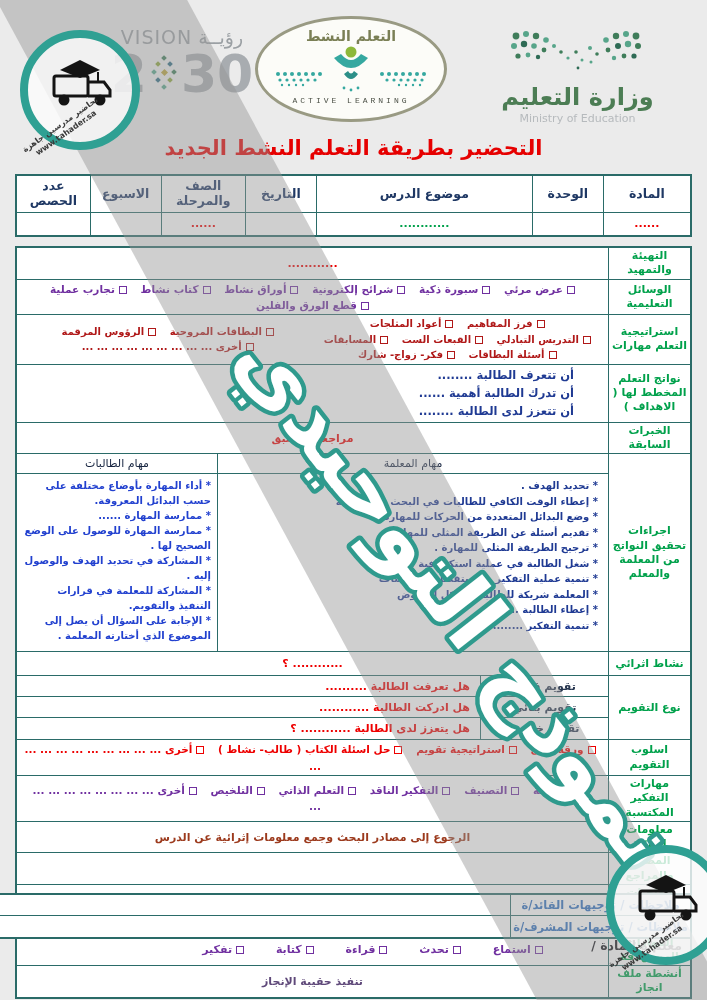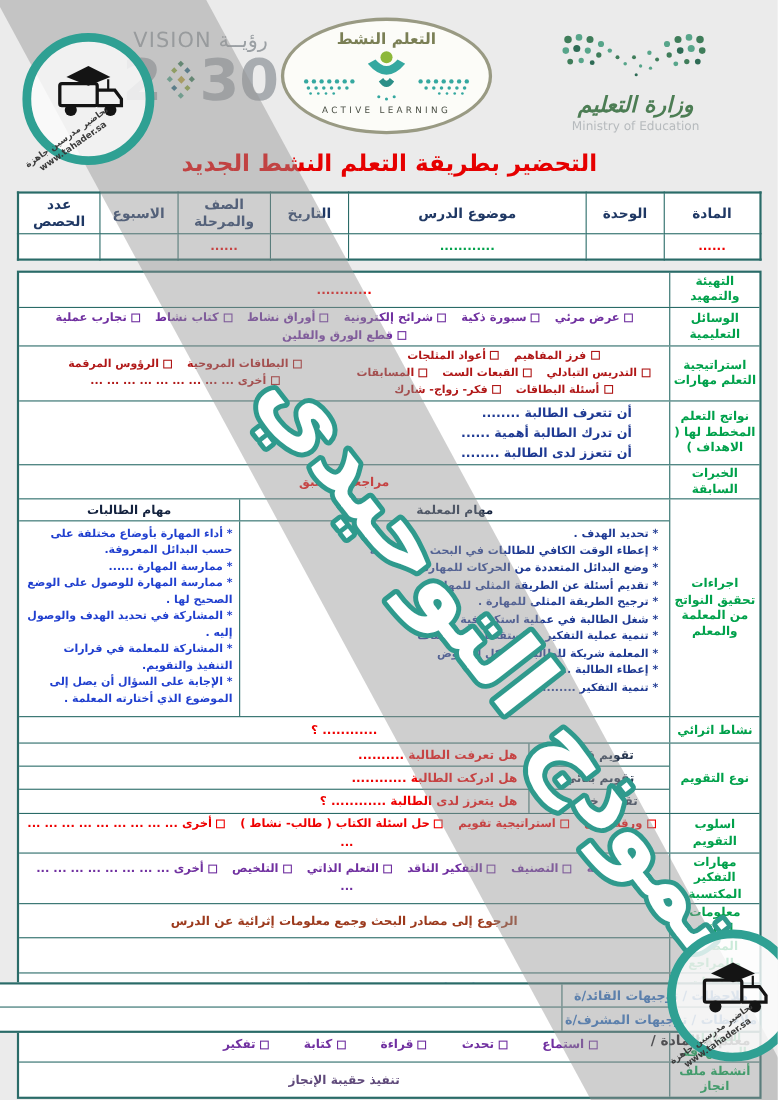--- a/index.html
+++ b/index.html
@@ -24,23 +24,23 @@
   
   .logo-vision{position:absolute;left:92px;top:26px;width:180px;text-align:center;color:#9ba0a4;z-index:10;}
   .logo-vision .l1{font-size:19px;letter-spacing:1px;white-space:nowrap;}
   .logo-vision .l2{font-size:52px;font-weight:bold;color:#a8acb0;direction:ltr;line-height:1;display:flex;align-items:center;justify-content:center;gap:2px;}
   .logo-active{
     position:absolute;left:255px;top:16px;width:192px;height:106px;border-radius:50%;
     background:#fcfcf8;border:3px solid #999a83;z-index:10;
     display:flex;flex-direction:column;align-items:center;justify-content:center;
   }
   .logo-active .ar{color:#7a7f55;font-weight:bold;font-size:14px;margin-top:2px;}
-  .logo-active .en{color:#4a4f45;font-size:8px;letter-spacing:3px;margin-bottom:8px;}
+  .logo-active .en{color:#4a4f45;font-size:8px;letter-spacing:3px;margin-bottom:8px;font-family:Liberation Mono, monospace;}
   .logo-ministry{position:absolute;right:12px;top:22px;width:235px;text-align:center;z-index:10;}
-  .logo-ministry .ar{color:#4c7d54;font-weight:bold;font-size:20px;line-height:1.1;font-style:italic;}
+  .logo-ministry .ar{color:#4c7d54;font-weight:bold;font-size:24px;line-height:1.1;}
   .logo-ministry .en{color:#b6babd;font-size:11px;margin-top:2px;}
   
   .title{position:absolute;top:136px;left:0;width:100%;text-align:center;
     color:#e60000;font-size:21px;font-weight:bold;z-index:10;}
   
   table.itable{position:absolute;top:174px;right:15px;width:677px;border-collapse:collapse;
     background:#fff;z-index:10;table-layout:fixed;}
   table.itable td{border:1px solid var(--border);text-align:center;vertical-align:middle;}
   table.itable{border:2px solid var(--border);}
   .ihead td{height:37px;color:var(--navy);font-weight:bold;font-size:12.5px;line-height:1.15;}
@@ -75,21 +75,21 @@
   .skills-val .it{margin:0 14px;}
   .outcomes-val{flex-direction:column;align-items:flex-start;justify-content:center;
     color:var(--tasknavy);font-weight:bold;font-size:11.5px;line-height:1.6;padding-right:34px;}
   
   .proc-content{flex:1;display:flex;flex-direction:column;}
   .phead{display:flex;border-bottom:1px solid var(--border);min-height:20px;}
   .pbody{display:flex;flex:1;}
   .pteach{flex:1;border-left:1px solid var(--border);}
   .pstud{width:200px;min-width:200px;}
   .phead .pteach,.phead .pstud{display:flex;align-items:center;justify-content:center;
-    font-weight:bold;font-size:11px;color:#15233f;}
+    font-weight:normal;font-size:11px;color:#15233f;}
   .pbody .pteach{padding:4px 10px 4px 4px;color:var(--tasknavy);font-weight:bold;
     font-size:10px;line-height:1.55;text-align:right;}
   .pbody .pstud{padding:4px 6px;color:var(--blue);font-weight:bold;
     font-size:10px;line-height:1.5;text-align:right;min-height:176px;}
   
   .eval-content{flex:1;display:flex;flex-direction:column;}
   .esub{display:flex;flex:1;border-bottom:1px solid var(--border);min-height:21px;}
   .esub:last-child{border-bottom:none;}
   .etype{width:128px;min-width:128px;border-left:1px solid var(--border);
     display:flex;align-items:center;justify-content:center;

